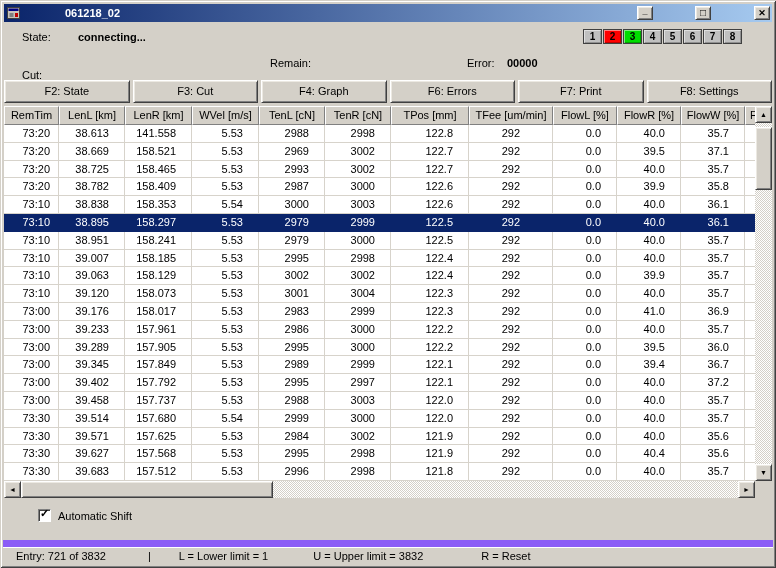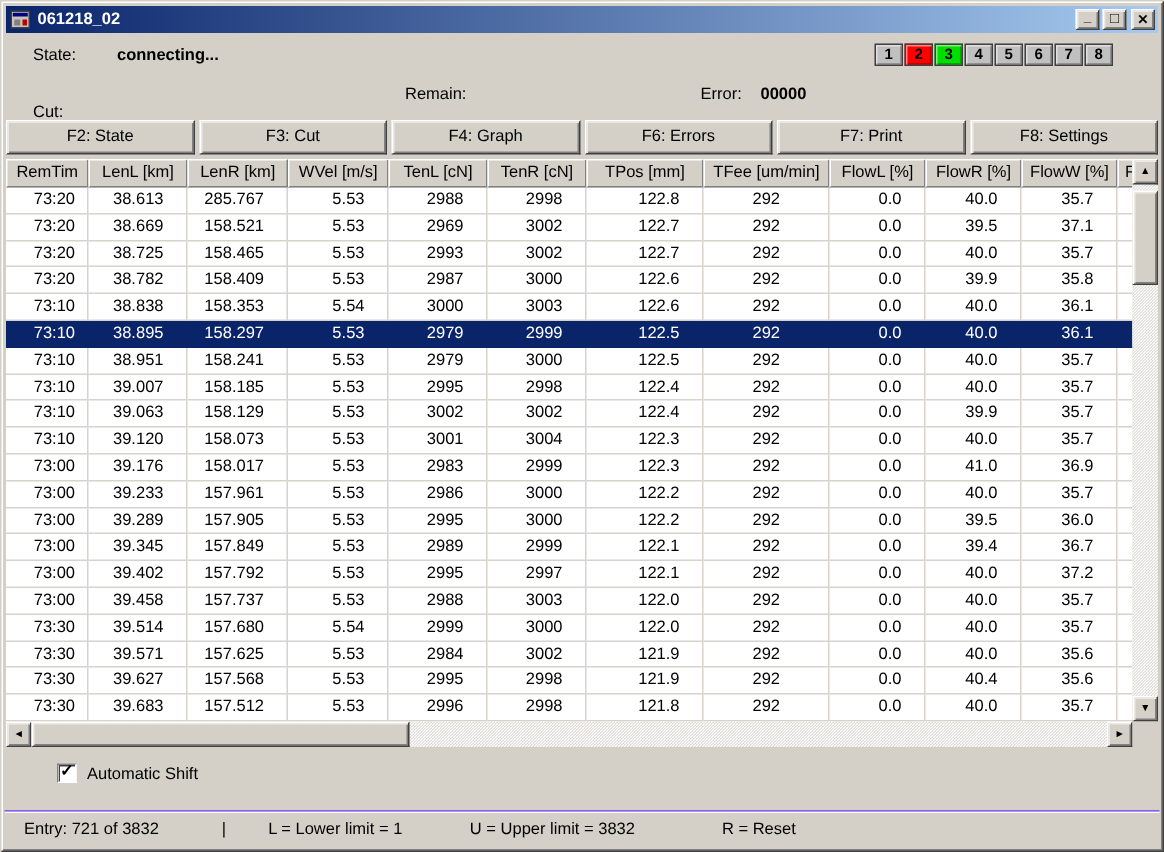--- a/index.html
+++ b/index.html
@@ -13,21 +13,21 @@
   .window {
     position:relative; width:776px; height:568px; background:#d4d0c8;
     box-shadow: inset 1px 1px 0 #d4d0c8, inset -1px -1px 0 #404040,
                 inset 2px 2px 0 #ffffff, inset -2px -2px 0 #808080;
     overflow:hidden;
   }
   
   .titlebar {
     position:absolute; left:4px; top:4px; width:768px; height:18px;
     background:linear-gradient(90deg,#0a246a,#a6caf0);
-    display:flex; align-items:center; padding:4px 2px;
+    display:flex; align-items:center; padding:4px 2px;gap:40px;
   }
   .app-icon { width:14px; height:14px; margin-left:1px; display:inline-block; }
   .title-text { color:#fff; font-weight:bold; font-size:11px; margin-left:4px; flex:1;
     white-space:nowrap; overflow:hidden; }
   .tbtn {
     width:16px; height:14px; margin-left:2px; background:#d4d0c8;
     border:1px solid; border-color:#ffffff #404040 #404040 #ffffff;
     box-shadow: inset 1px 1px 0 #ece9e2, inset -1px -1px 0 #808080;
     display:flex; align-items:center; justify-content:center;
     font-size:9px; font-weight:bold; line-height:1; cursor:default;
@@ -129,21 +129,21 @@
   
   .checkrow { position:absolute; left:38px; top:509px; display:flex; align-items:center; gap:7px; }
   .checkbox {
     width:13px; height:13px; background:#fff; position:relative;
     border:1px solid; border-color:#808080 #ffffff #ffffff #808080;
     box-shadow: inset 1px 1px 0 #404040;
   }
   .checkmark { position:absolute; left:1px; top:-3px; font-size:11px; font-weight:bold; color:#000; }
   .statusbar {
     position:absolute; left:3px; right:3px; bottom:3px; height:25px;
-    border-top:1px solid #8b5cf6; box-shadow: inset 0 1px 0 #ffffff;
+    border-top:7px solid #8b5cf6; box-shadow: inset 0 1px 0 #ffffff;
     display:flex; align-items:center; padding-left:13px; white-space:nowrap;
   }
   .st-sep { margin-left:42px; }
   .st-lower { margin-left:28px; }
   .st-upper { margin-left:45px; }
   .st-reset { margin-left:58px; }
 </style>
 </head>
 <body>
 
@@ -206,21 +206,21 @@
           <div class="hcell c7">TFee [um/min]</div>
           <div class="hcell c8">FlowL [%]</div>
           <div class="hcell c9">FlowR [%]</div>
           <div class="hcell c10">FlowW [%]</div>
           <div class="hcell c11">F</div>
         </div>
       <div class="tbody">
           <div class="trow">
             <div class="tcell c0">73:20</div>
             <div class="tcell c1">38.613</div>
-            <div class="tcell c2">285.767</div>
+            <div class="tcell c2">141.558</div>
             <div class="tcell c3">5.53</div>
             <div class="tcell c4">2988</div>
             <div class="tcell c5">2998</div>
             <div class="tcell c6">122.8</div>
             <div class="tcell c7">292</div>
             <div class="tcell c8">0.0</div>
             <div class="tcell c9">40.0</div>
             <div class="tcell c10">35.7</div>
             <div class="tcell c11"></div>
           </div>

